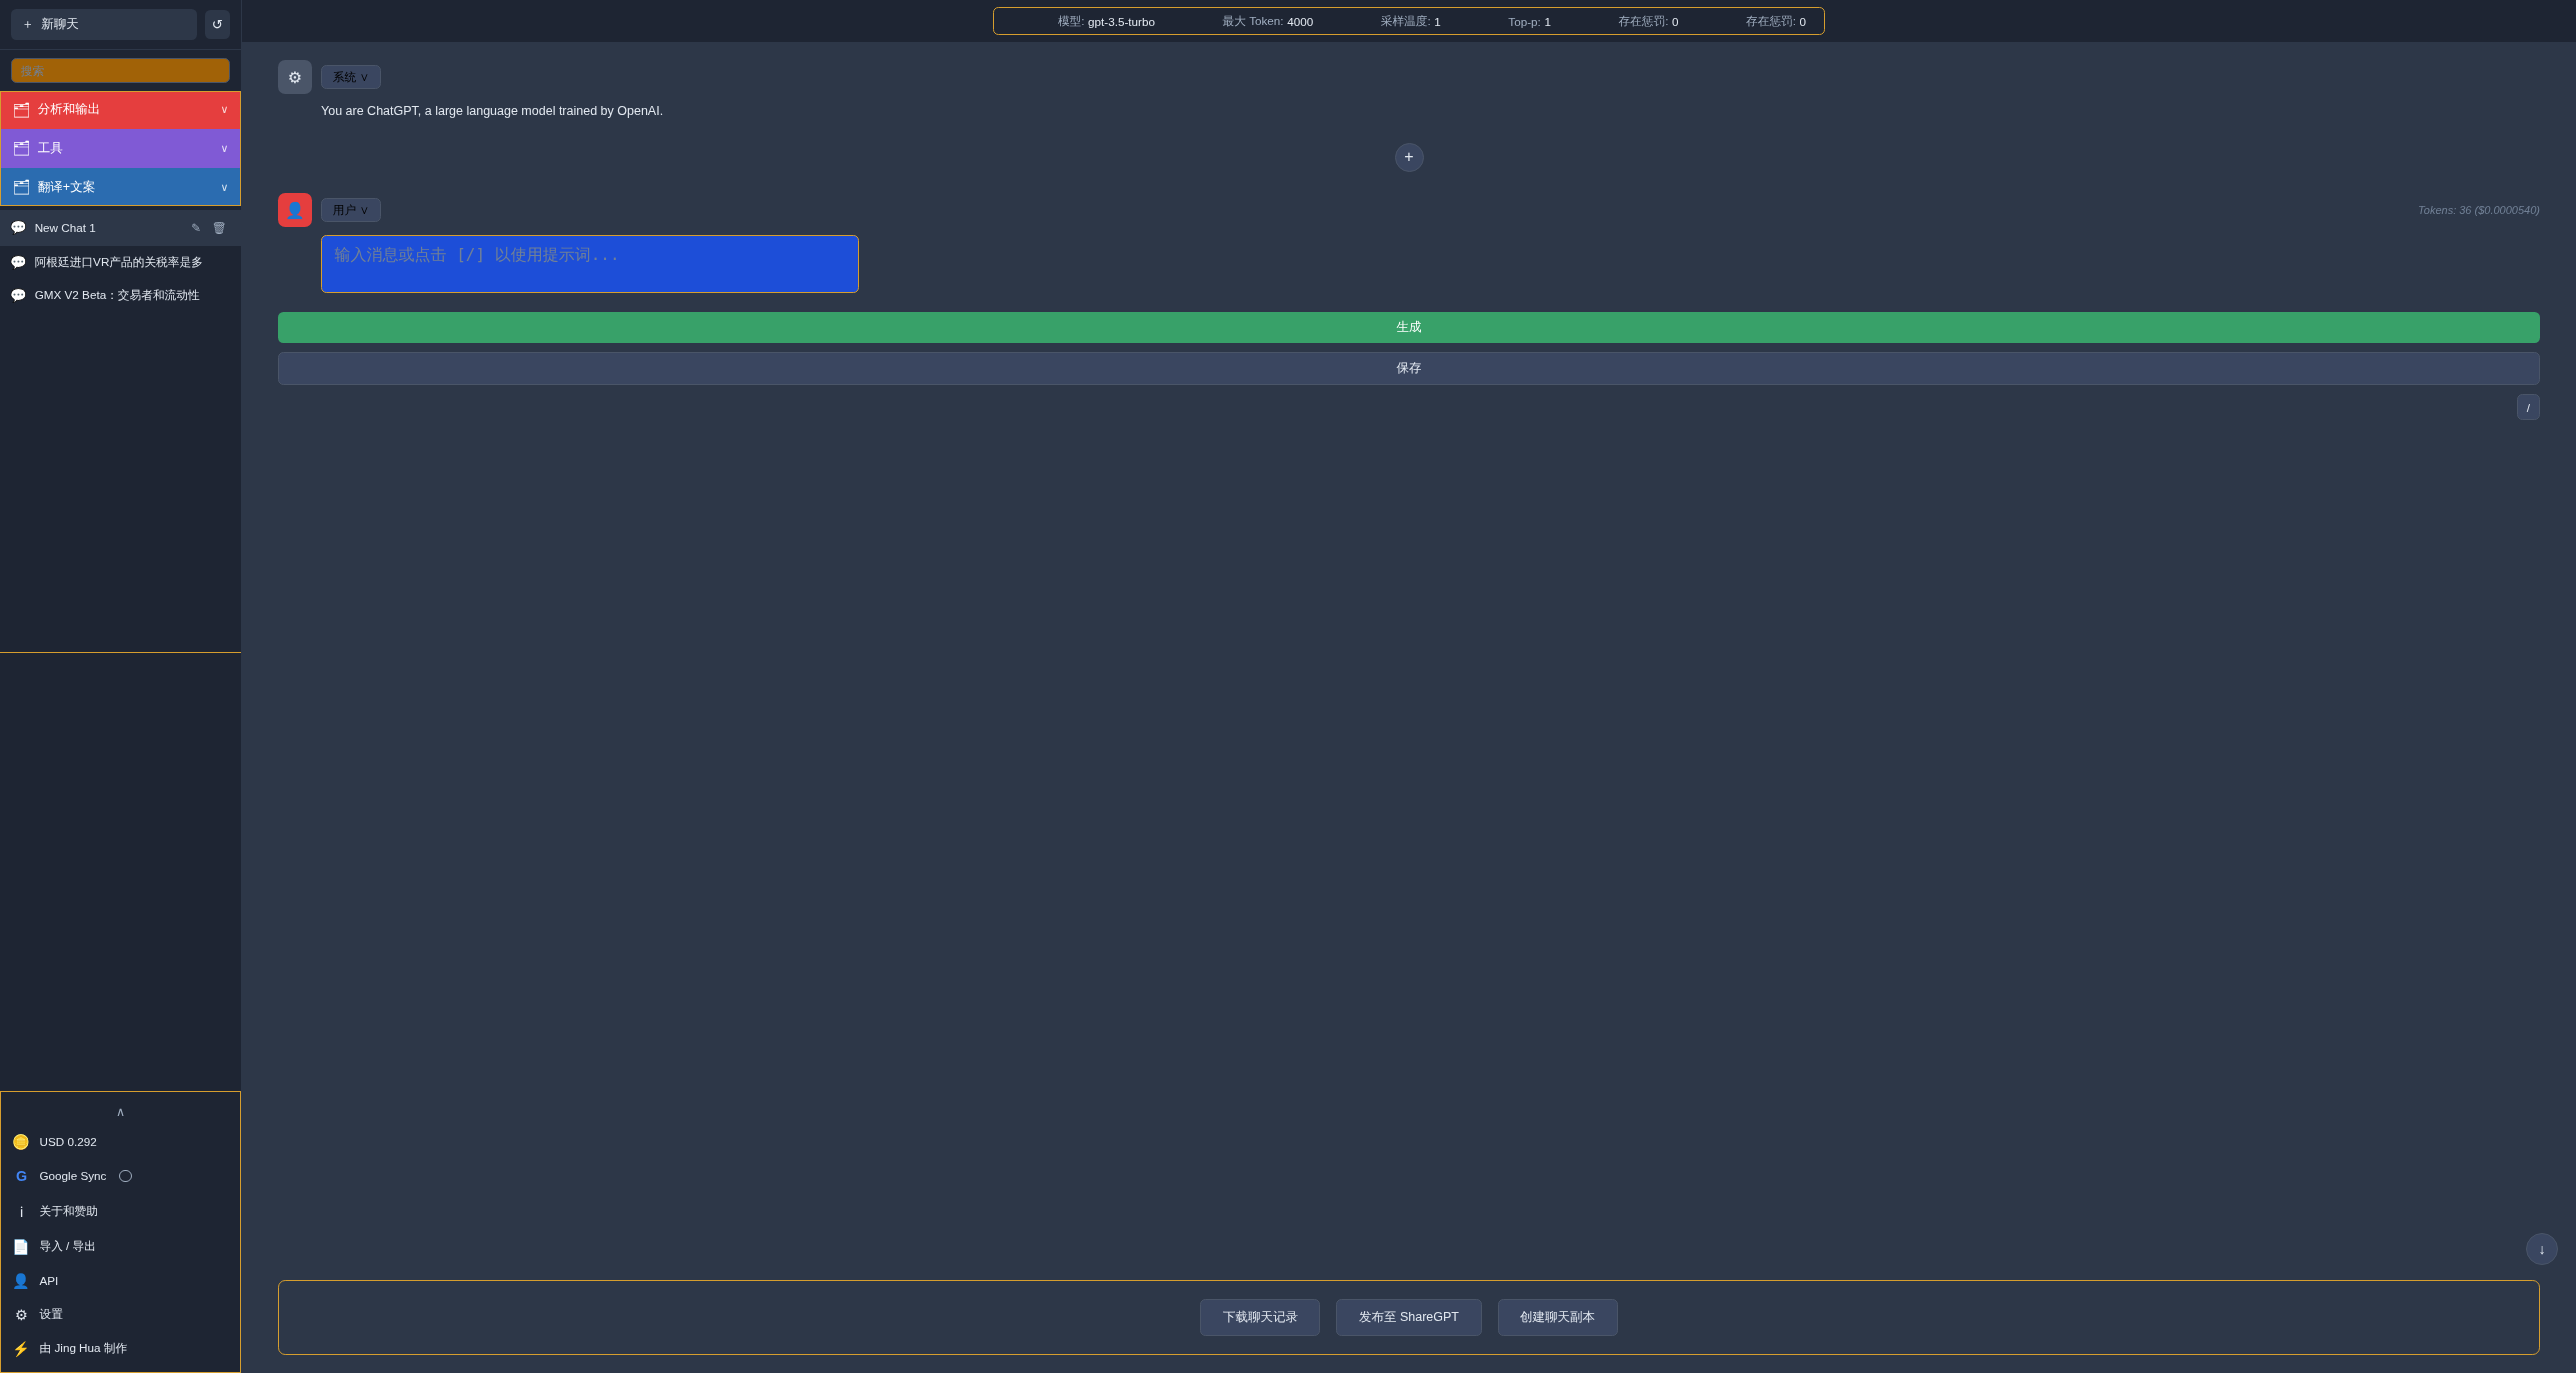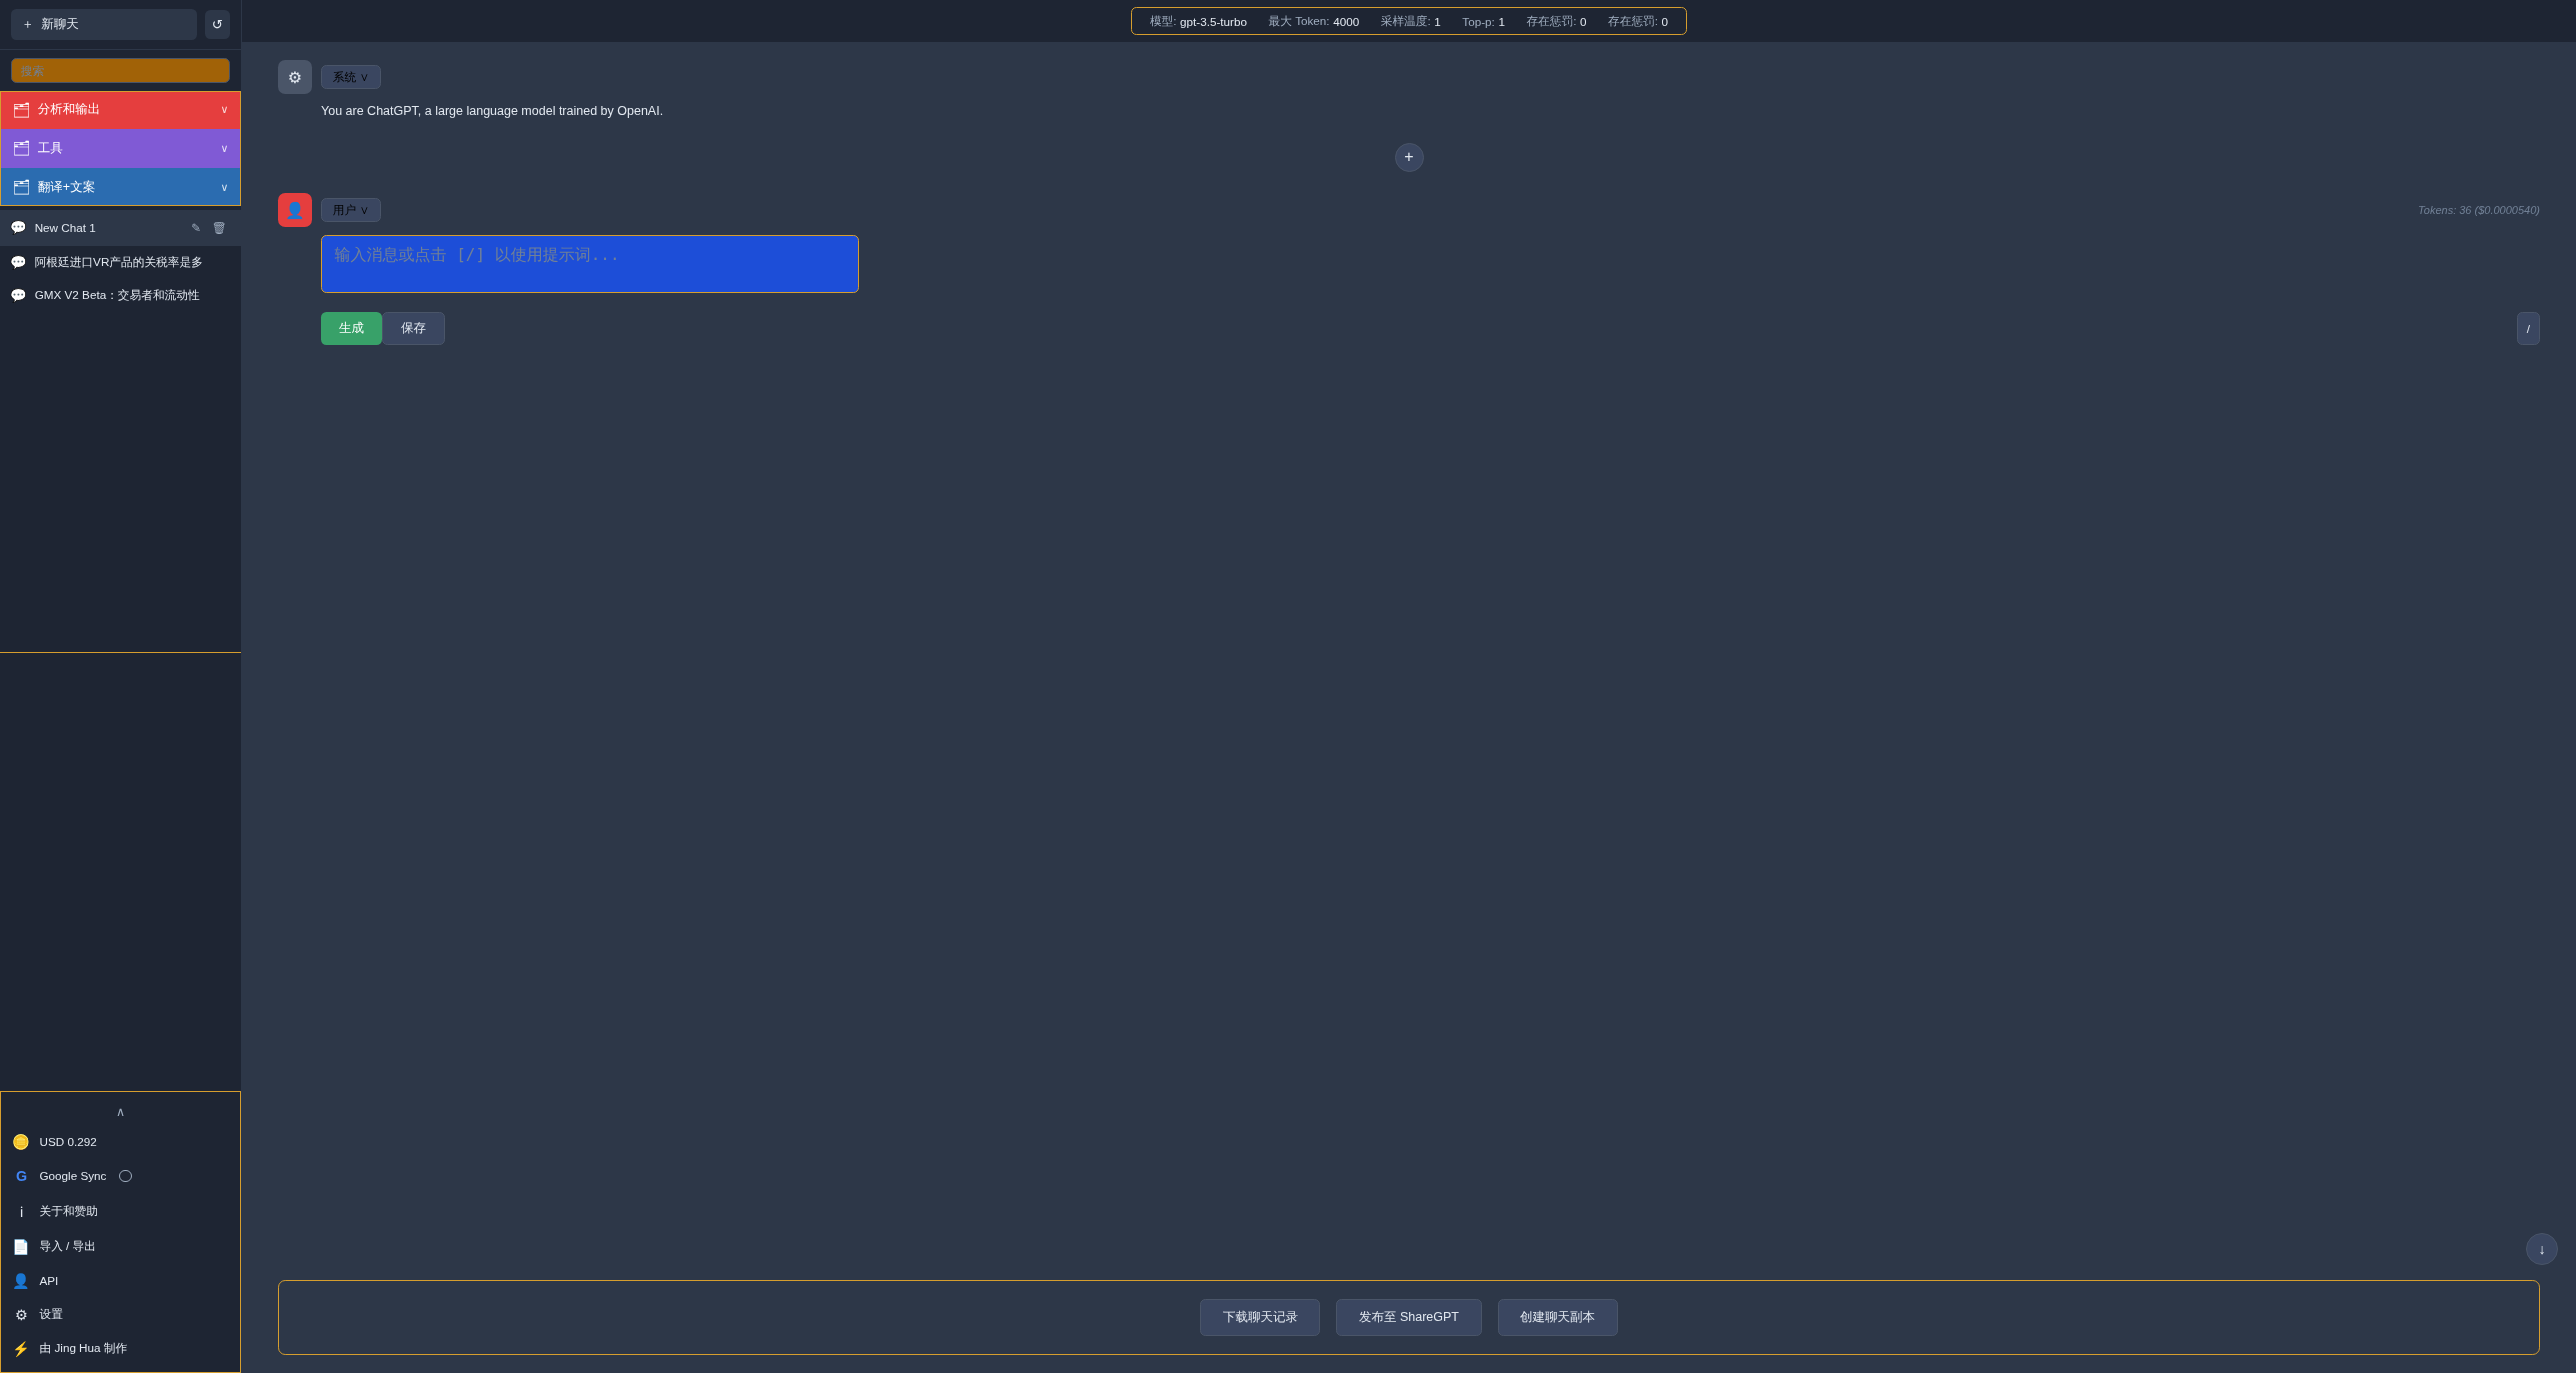--- a/index.html
+++ b/index.html
@@ -209,20 +209,21 @@
       padding: 5.4px 18px;
       border-radius: 5.4px;
       font-size: 11.7px;
       color: #e2e8f0;
     }
 
     .model-info-item {
       display: flex;
       align-items: center;
       gap: 3.6px;
+      margin-left: 46px;
     }
 
     .model-info-label {
       color: #a0aec0;
     }
 
     
     .chat-area {
       flex: 1;
       overflow-y: auto;
@@ -322,23 +323,24 @@
       border-radius: 5.4px;
       padding: 9px 12.5px;
       color: #e2e8f0;
       font-size: 16px;
       resize: none;
     }
 
     .user-input::placeholder { color: #718096; }
 
     .action-buttons {
-      margin-left: 43px;
-      display: flex;
+      display: flex;
+      gap: 9px;
       margin-top: 9px;
+      flex-direction: column;
     }
 
     .generate-btn {
       background: #38a169;
       border: none;
       color: white;
       padding: 7.2px 18px;
       border-radius: 5.4px;
       cursor: pointer;
       font-size: 12.5px;

